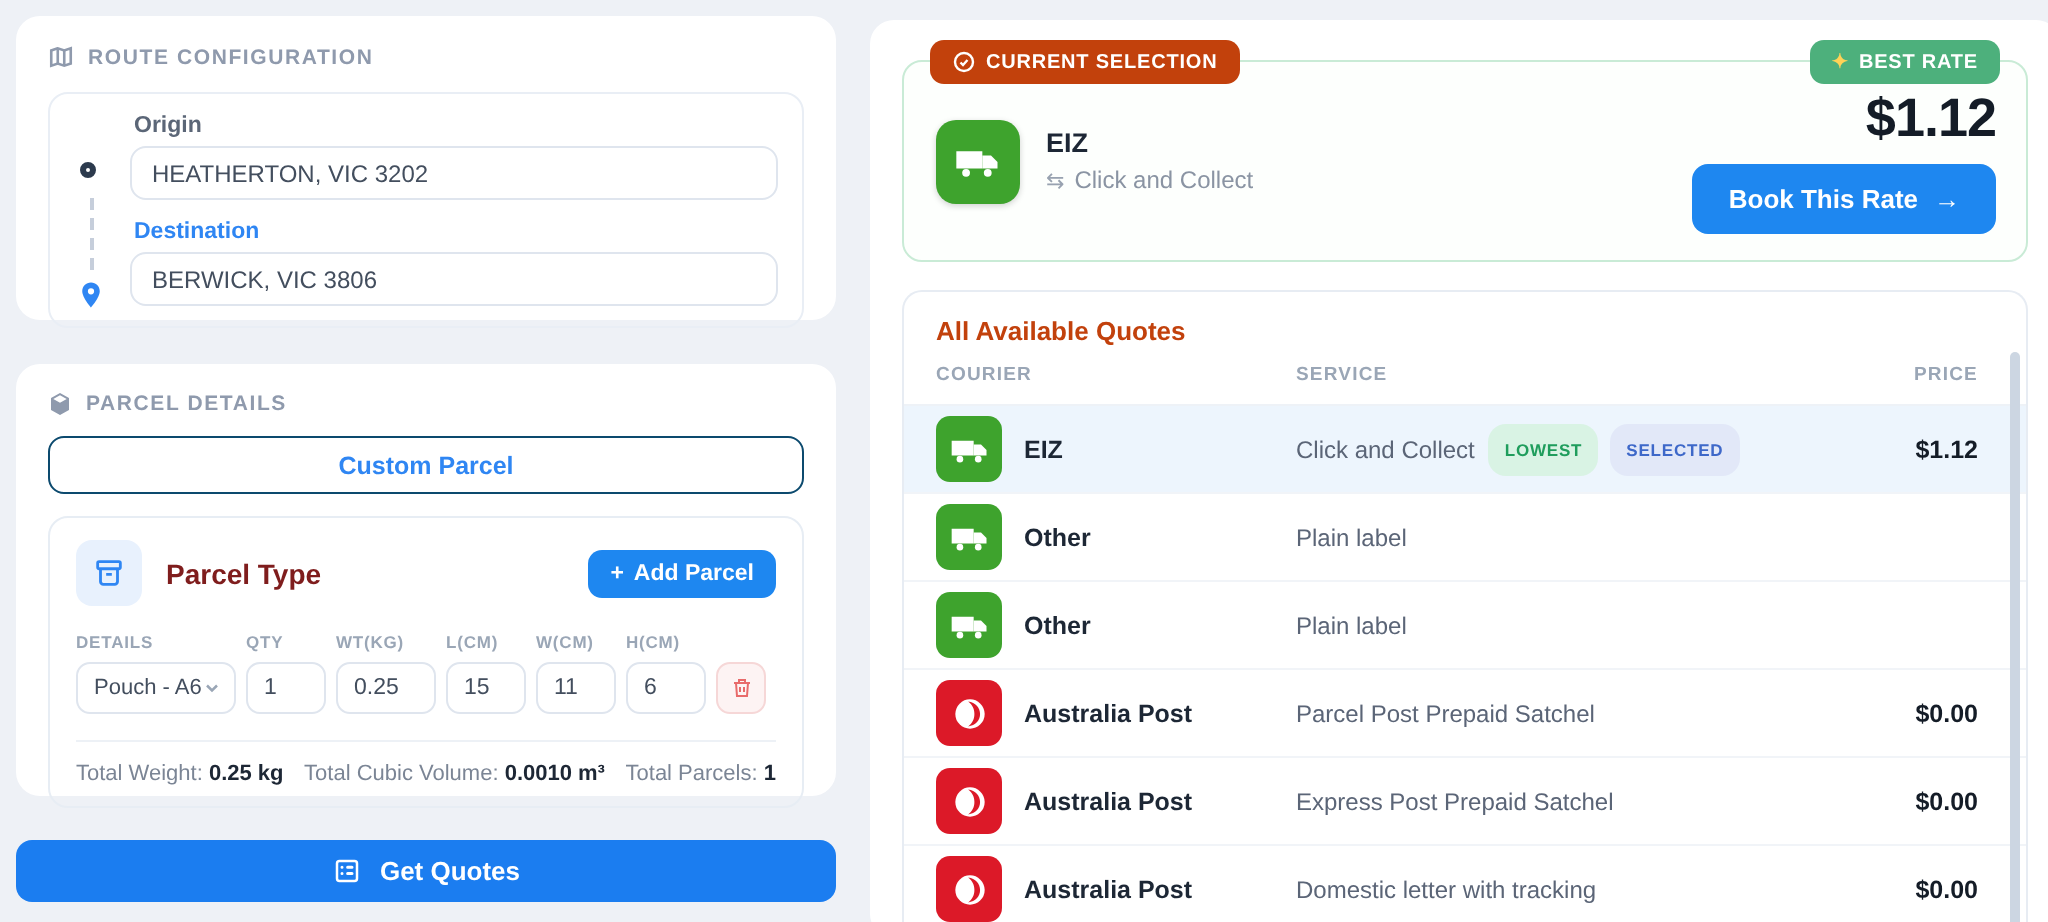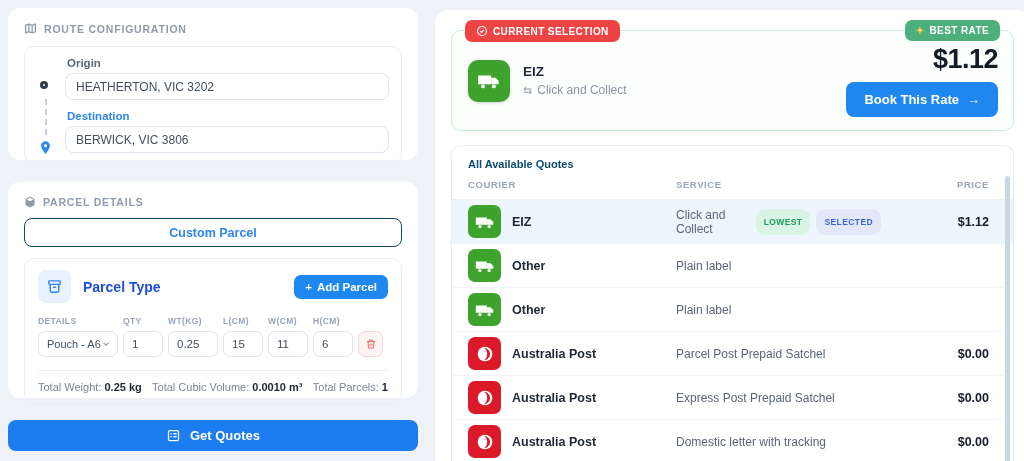--- a/index.html
+++ b/index.html
@@ -35,21 +35,21 @@
   .parcel-panel { margin-top:22px; padding:14px 16px 16px; height:216px; }
   .custom-btn { width:100%; height:29px; margin-top:10px; background:#fff;
                 border:1px solid #0c4a6e; border-radius:8px; color:#2f86f3;
                 font-size:12.5px; font-weight:bold; cursor:pointer;
                 font-family:"Liberation Sans", sans-serif; }
   .ptype-card { border:1px solid #e7edf4; border-radius:10px; margin-top:11px;
                 padding:11px 13px 10px; }
   .ptype-top { display:flex; align-items:center; }
   .ptype-tile { width:33px; height:33px; background:#e8f1fd; border-radius:8px;
                 display:flex; align-items:center; justify-content:center; }
-  .ptype-title { font-size:14px; font-weight:bold; color:#1d4ed8; margin-left:12px; }
+  .ptype-title { font-size:14px; font-weight:bold; color:#7f1d1d; margin-left:12px; }
   .add-btn { margin-left:auto; background:#1e87f0; color:#fff; border:none;
              border-radius:7px; padding:6px 11px; font-size:11.5px; font-weight:bold;
              display:flex; align-items:center; gap:5px; cursor:pointer;
              font-family:"Liberation Sans", sans-serif; }
   .cols-row, .inputs-row { display:grid; gap:5px;
       grid-template-columns:80px 40px 50px 40px 40px 40px 25px; align-items:center; }
   .cols-row { margin:13px 0 5px; }
   .col-lab { font-size:8.5px; font-weight:bold; color:#9aa6b6; letter-spacing:.4px; }
   .mini-input { height:26px; border:1px solid #dfe5ee; border-radius:7px;
                 padding:0 8px; font-size:11.5px; color:#434e5e; width:100%;
@@ -73,21 +73,21 @@
   
   .right-panel { position:absolute; left:435px; top:10px; right:-6px; bottom:-8px;
                  background:#fff; border-radius:12px; padding:0 16px; }
 
   .sel-card { position:relative; margin-top:20px; height:101px; background:#fdfffd;
               border:1.5px solid #c9ebd6; border-radius:10px; display:flex;
               align-items:center; justify-content:space-between; padding:0 15px 0 16px; }
   .badge { position:absolute; top:-11px; font-size:10px; font-weight:bold;
            letter-spacing:.4px; color:#fff; padding:5px 11px; border-radius:7px;
            display:flex; align-items:center; gap:5px; }
-  .badge-sel { left:13px; background:#ef4444; }
+  .badge-sel { left:13px; background:#c2410c; }
   .badge-best { right:13px; background:#4db07c; }
   .badge-best .spark { color:#ffd257; font-size:10px; }
 
   .sel-left { display:flex; align-items:center; gap:13px; }
   .logo-tile { width:42px; height:42px; border-radius:10px; display:flex;
                align-items:center; justify-content:center;
                box-shadow:0 1px 3px rgba(0,0,0,.18); }
   .logo-eiz-bg { background:#3ea32d; }
   .sel-name { font-size:13.5px; font-weight:bold; color:#1d2735; }
   .sel-service { font-size:12px; color:#8a94a3; margin-top:4px; display:flex;
@@ -96,23 +96,23 @@
   .sel-right { text-align:right; }
   .sel-price { font-size:27px; font-weight:bold; color:#141c27; letter-spacing:-.5px; }
   .book-btn { margin-top:7px; background:#1e87f0; border:none; border-radius:8px;
               color:#fff; font-size:13px; font-weight:bold; padding:10px 18px;
               display:flex; align-items:center; gap:8px; cursor:pointer;
               font-family:"Liberation Sans", sans-serif; }
 
   .quotes-card { position:relative; margin-top:14px; border:1px solid #e7ecf3;
                  border-radius:10px 10px 0 0; border-bottom:none; height:calc(100% - 135px);
                  overflow:hidden; }
-  .quotes-title { font-size:11px; font-weight:bold; color:#0c4a6e; padding:12px 16px 9px; }
+  .quotes-title { font-size:13px; font-weight:bold; color:#c2410c; padding:12px 16px 9px; }
   .q-grid { display:grid; grid-template-columns:180px 1fr 80px; align-items:center;
-            padding:0 24px 0 16px;gap:28px; }
+            padding:0 24px 0 16px; }
   .q-headrow { padding-bottom:9px; border-bottom:1px solid #eef2f7; }
   .q-col { font-size:9.5px; font-weight:bold; color:#9aa6b6; letter-spacing:.6px; }
   .q-col.right, .q-price { text-align:right; }
   .q-row { height:44px; border-bottom:1px solid #f1f4f8; cursor:pointer; }
   .q-row.selected { background:#edf5fd; }
   .q-courier { display:flex; align-items:center; gap:11px; }
   .row-logo { width:33px; height:33px; border-radius:7px; display:flex;
               align-items:center; justify-content:center; flex:0 0 33px; }
   .row-logo.eiz { background:#3ea32d; }
   .row-logo.auspost { background:#dc1928; }

